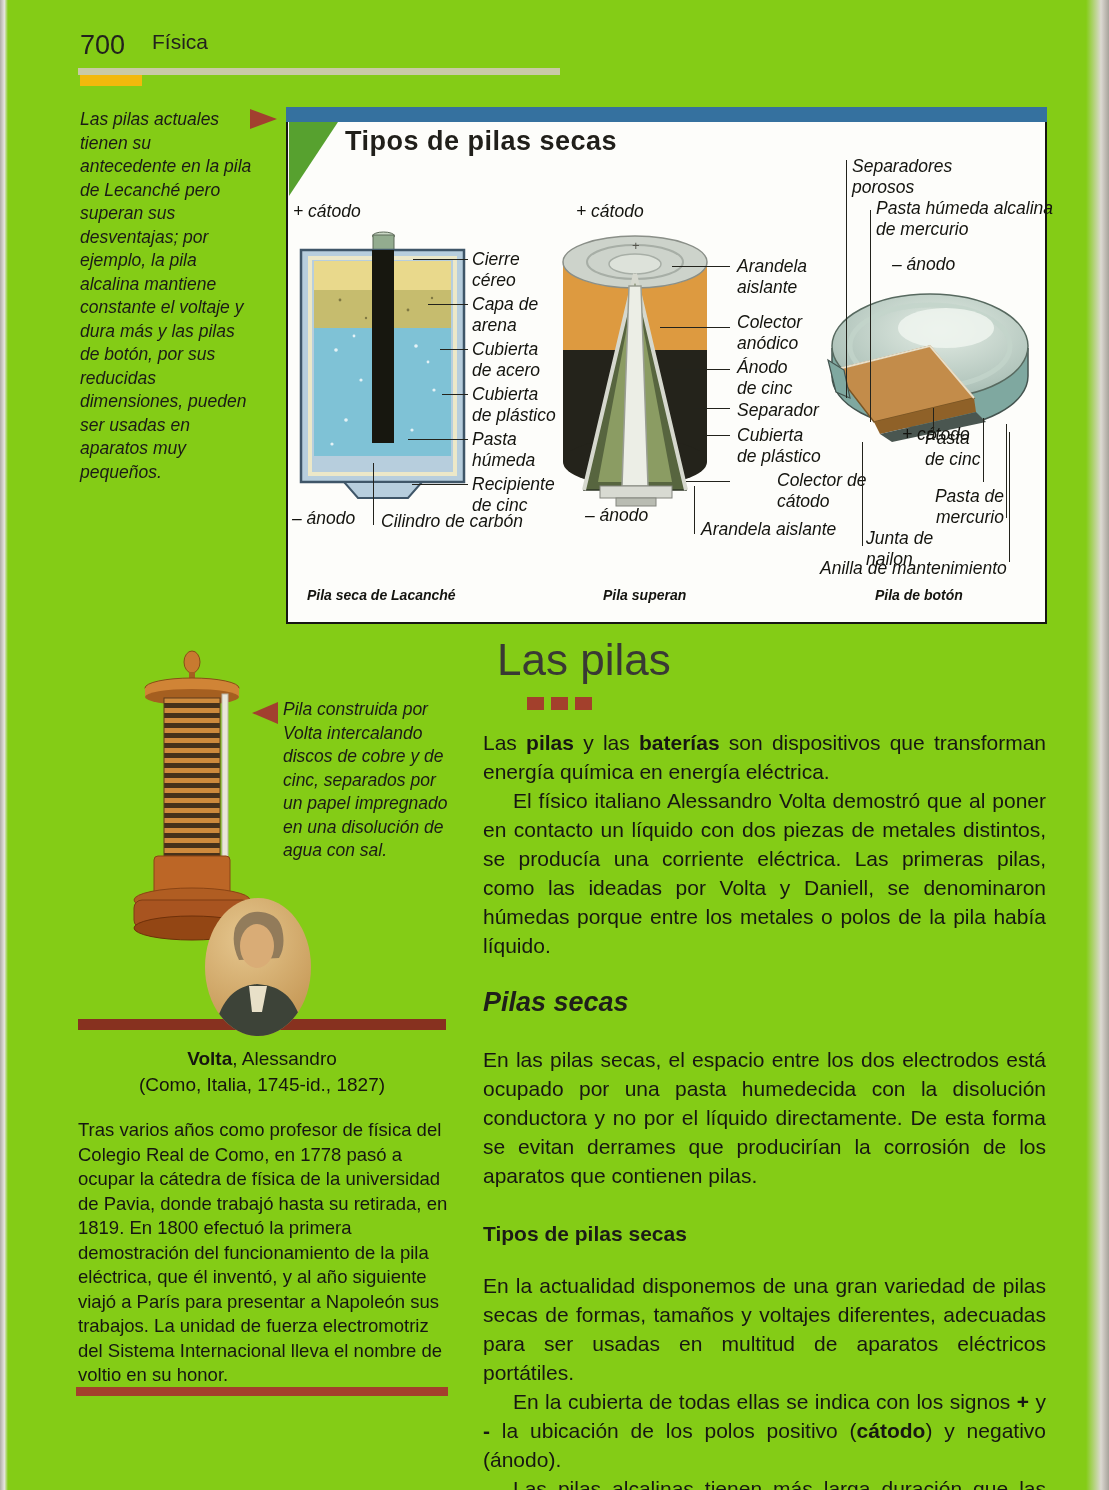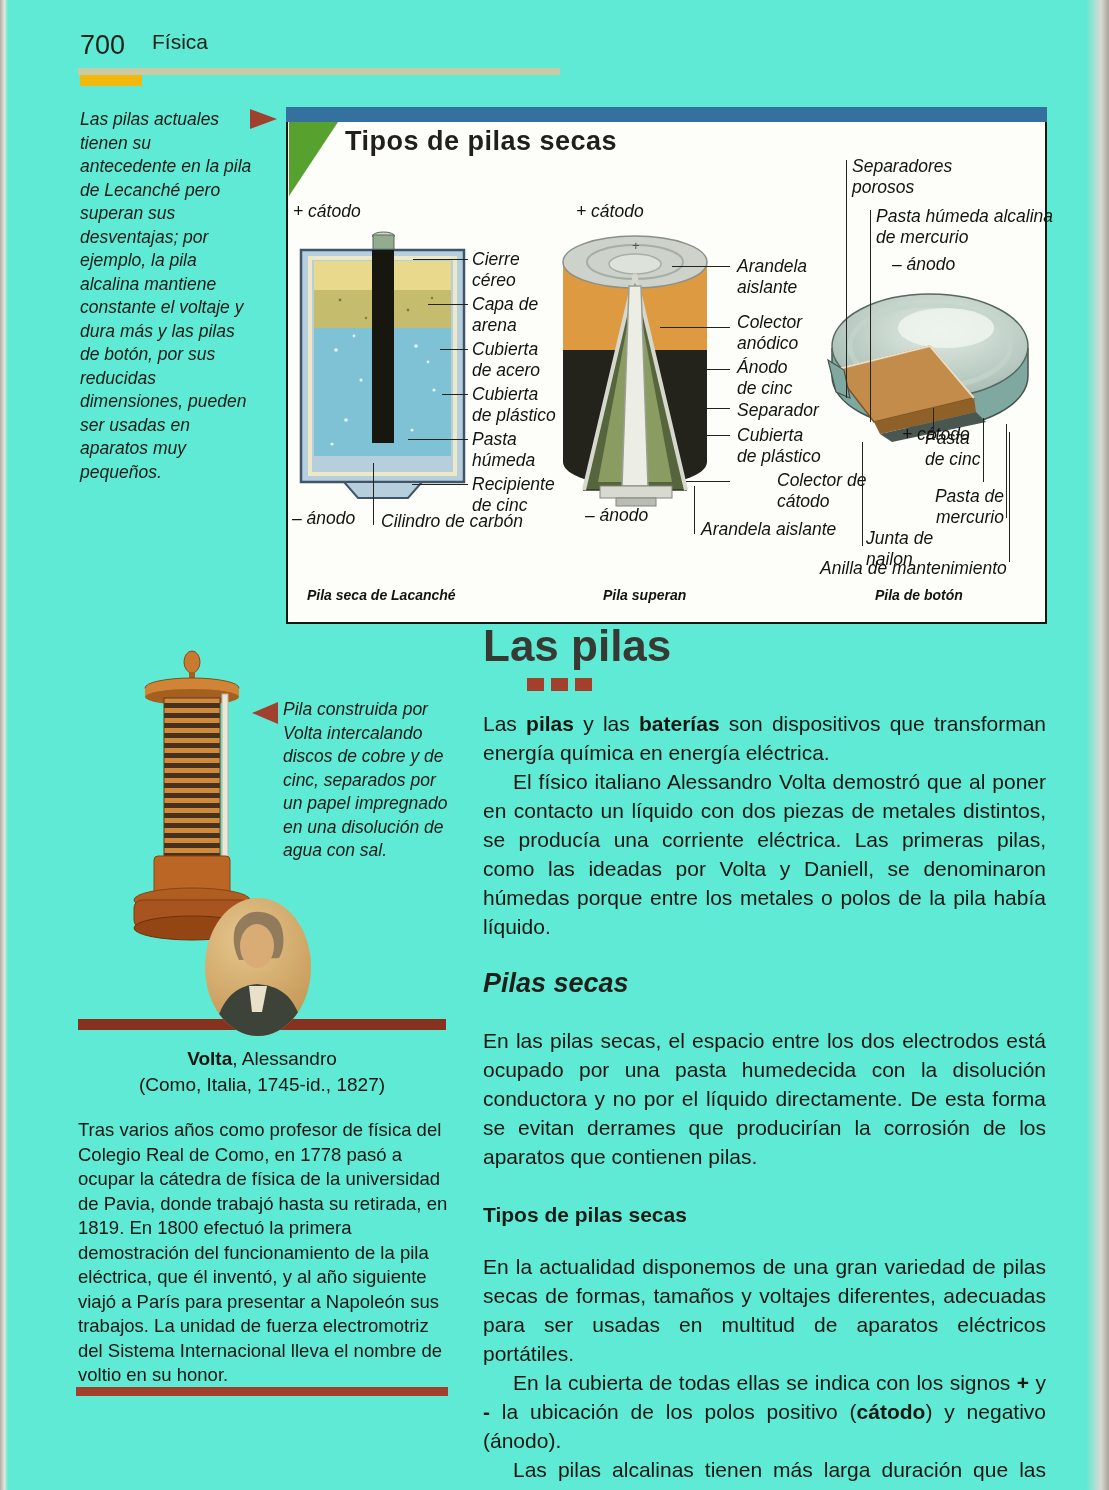--- a/index.html
+++ b/index.html
@@ -1,27 +1,27 @@
 <!DOCTYPE html>
 <html><head>
 <meta charset="utf-8">
 <style>
   html,body{margin:0;padding:0;background:#e9e7e2;}
-  .page{position:relative;width:1109px;height:1490px;background:#5eead4;
+  .page{position:relative;width:1109px;height:1490px;background:#84cc16;
         font-family:"Liberation Sans",sans-serif;overflow:hidden;color:#1a1a17;}
   .abs{position:absolute;}
   .lbl{position:absolute;font-style:italic;font-size:17.5px;line-height:20.5px;color:#14140f;}
   .cap{position:absolute;font-style:italic;font-weight:700;font-size:14px;color:#14140f;white-space:nowrap;}
   .hl{position:absolute;height:0;border-top:1.7px solid #23231c;}
   .vl{position:absolute;width:0;border-left:1.7px solid #23231c;}
   .note{font-style:italic;font-size:17.5px;line-height:23.5px;color:#1b1b16;}
   .bio{font-size:18.5px;line-height:24.5px;color:#161612;}
   .artp{margin:0;font-size:21px;line-height:29px;color:#171712;text-align:justify;}
   .indent{text-indent:30px;}
-  .h1{font-size:44px;font-weight:700;color:#393934;line-height:1;margin:0;}
+  .h1{font-size:44px;font-weight:400;color:#393934;line-height:1;margin:14px;}
   .h2{font-size:27px;font-weight:700;font-style:italic;color:#1f1f1a;margin:27px 0 27px 0;}
   .h3{font-size:21px;font-weight:700;color:#1b1b16;margin:32px 0 25px 0;}
   .sq{display:inline-block;width:17px;height:13px;background:#a3402c;margin-right:7px;}
   .figbox{position:absolute;left:286px;top:107px;width:757px;height:513px;border:2px solid #161612;background:#fdfdfa;}
   .figbar{position:absolute;left:286px;top:107px;width:761px;height:15px;background:#35719f;}
   .tri-right{width:0;height:0;border-top:10px solid transparent;border-bottom:10px solid transparent;border-left:27px solid #a2402f;}
   .tri-left{width:0;height:0;border-top:11px solid transparent;border-bottom:11px solid transparent;border-right:26px solid #a2402f;}
   .tri-green{position:absolute;left:289px;top:122px;width:49px;height:74px;background:#57a12f;
              clip-path:polygon(0 0,100% 0,0 100%);}
   .figtitle{position:absolute;left:345px;top:126px;font-size:27px;font-weight:700;color:#201f1a;letter-spacing:.5px;}
@@ -146,21 +146,21 @@
   <div class="hl" style="left:670px;top:369px;width:60px;"></div>
   <div class="hl" style="left:693px;top:408px;width:37px;"></div>
   <div class="hl" style="left:702px;top:435px;width:28px;"></div>
   <div class="hl" style="left:686px;top:481px;width:44px;"></div>
   <div class="vl" style="left:694px;top:486px;height:48px;"></div>
   <div class="lbl" style="left:585px;top:505px;">– ánodo</div>
   <div class="lbl" style="left:701px;top:519px;width:180px;">Arandela aislante</div>
   <div class="cap" style="left:603px;top:587px;">Pila superan</div>
 
   <div class="lbl" style="left:852px;top:156px;width:118px;">Separadores porosos</div>
-  <div class="lbl" style="left:876px;top:206px;width:182px;">Pasta húmeda alcalina de mercurio</div>
+  <div class="lbl" style="left:876px;top:198px;width:182px;">Pasta húmeda alcalina de mercurio</div>
   <div class="lbl" style="left:892px;top:254px;">– ánodo</div>
   <div class="vl" style="left:846px;top:160px;height:238px;"></div>
   <div class="vl" style="left:870px;top:210px;height:212px;"></div>
   <div class="lbl" style="left:902px;top:424px;">+ cátodo</div>
   <div class="lbl" style="left:925px;top:428px;width:62px;text-align:left;">Pasta de cinc</div>
   <div class="lbl" style="left:912px;top:486px;width:92px;text-align:right;">Pasta de mercurio</div>
   <div class="lbl" style="left:866px;top:492px;width:80px;margin-top:36px;">Junta de nailon</div>
   <div class="lbl" style="left:820px;top:558px;width:220px;">Anilla de mantenimiento</div>
   <div class="vl" style="left:933px;top:408px;height:24px;"></div>
   <div class="vl" style="left:983px;top:418px;height:64px;"></div>

